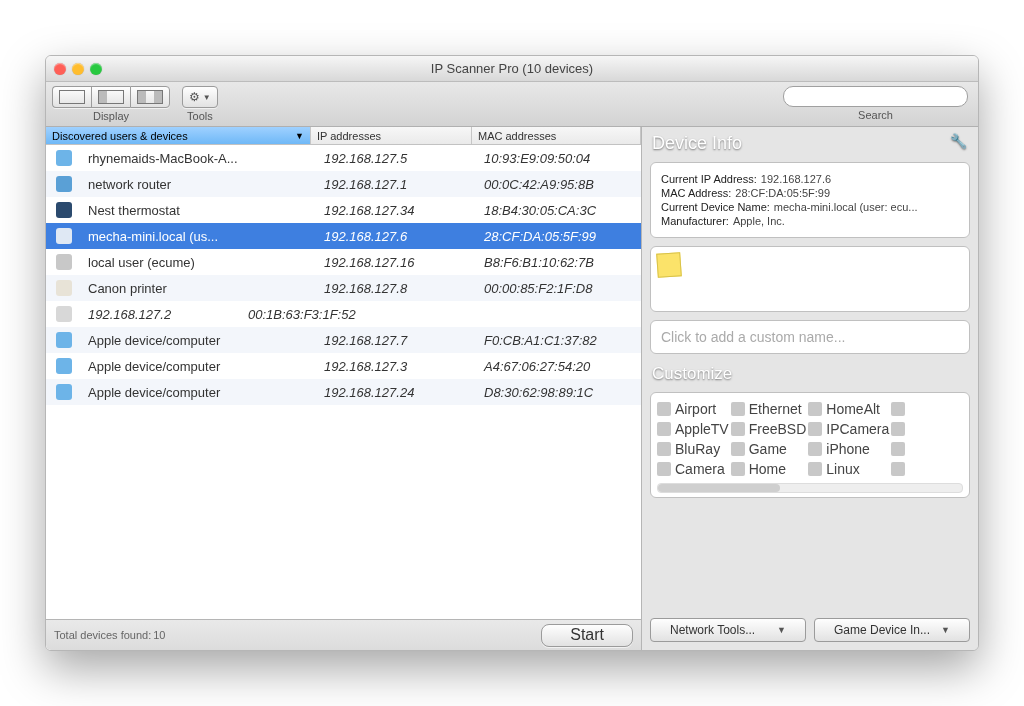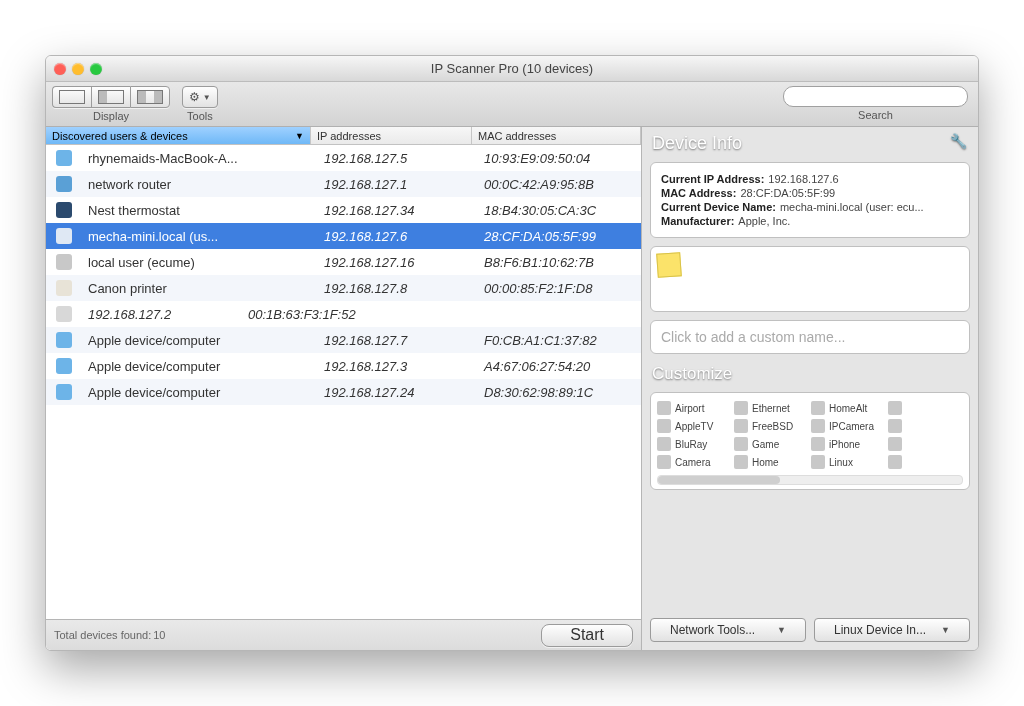--- a/index.html
+++ b/index.html
@@ -52,31 +52,31 @@
 .left-foot .spacer{flex:1}
 .btn{height:21px;padding:0 28px;border:1px solid #9b9b9b;border-radius:8px;background:linear-gradient(#fefefe,#e2e2e2);font-size:16px;color:#333;display:inline-flex;align-items:center;justify-content:center;box-shadow:0 1px 0 rgba(255,255,255,.6)}
 
 
 .right{width:320px;background:#e5e5e5;display:flex;flex-direction:column;padding:0 8px 8px 8px;gap:8px;overflow:auto}
 .panel-title{font-size:18px;color:#fff;text-shadow:0 1px 2px rgba(0,0,0,.5);margin:6px 2px 0 2px;display:flex;align-items:flex-start}
 .panel-title .spacer{flex:1}
 .wrench{color:#e0e0e0;font-size:14px}
 .card{background:#fff;border:1px solid #c0c0c0;border-radius:6px;padding:8px 10px;box-shadow:inset 0 0 0 1px rgba(255,255,255,.6)}
 .info-line{font-size:11px;color:#444;margin:2px 0;display:flex}
-.info-line b{color:#222;margin-right:4px;font-weight:bold}
+.info-line b{color:#222;margin-right:4px;font-weight:normal}
 .info-card{position:relative}
 .apple-big{position:absolute;right:6px;top:6px;font-size:30px;color:#6db4e8}
 .note-card{height:48px;position:relative}
 .sticky{position:absolute;left:6px;top:6px;width:22px;height:22px;background:#fbe36a;border:1px solid #d8c24a;transform:rotate(-4deg)}
 .custom-input{color:#aaa;font-size:14px}
 
 .customize-title{font-size:17px;color:#fff;text-shadow:0 1px 2px rgba(0,0,0,.5);margin:2px 2px 0 2px}
 .customize-card{padding:8px 6px 4px 6px}
 .grid{display:grid;grid-template-columns:repeat(4,1fr);gap:4px 2px}
-.grid-item{display:flex;align-items:center;font-size:10px;color:#444;gap:4px}
+.grid-item{display:flex;align-items:center;font-size:14px;color:#444;gap:4px}
 .grid-ico{width:14px;height:14px;display:inline-block;background:#c8c8c8;border-radius:2px;flex-shrink:0}
 .hscroll{height:8px;background:#eee;border:1px solid #ddd;border-radius:4px;margin-top:6px;position:relative}
 .hscroll::after{content:"";position:absolute;left:0;top:0;width:40%;height:100%;background:#cfcfcf;border-radius:4px}
 
 .right-foot{display:flex;gap:8px;margin-top:auto}
 .drop-btn{flex:1;height:22px;border:1px solid #9b9b9b;border-radius:4px;background:linear-gradient(#fefefe,#e2e2e2);font-size:12px;display:flex;align-items:center;padding:0 19px}
 .drop-btn .arrow{margin-left:auto;font-size:9px;color:#555}
 
 
 .seg-ico{width:24px;height:12px;border:1px solid #777;display:inline-block;position:relative}
@@ -336,19 +336,19 @@
           </div>
         <div class="hscroll"></div>
       </div>
 
       <div class="right-foot">
         <div class="drop-btn">
           <span>Network Tools...</span>
             <span class="arrow">▼</span>
         </div>
         <div class="drop-btn">
-          <span>Linux Device In...</span>
+          <span>Game Device In...</span>
             <span class="arrow">▼</span>
         </div>
       </div>
     </div>
   </div>
 </div>
 
 </body></html>

